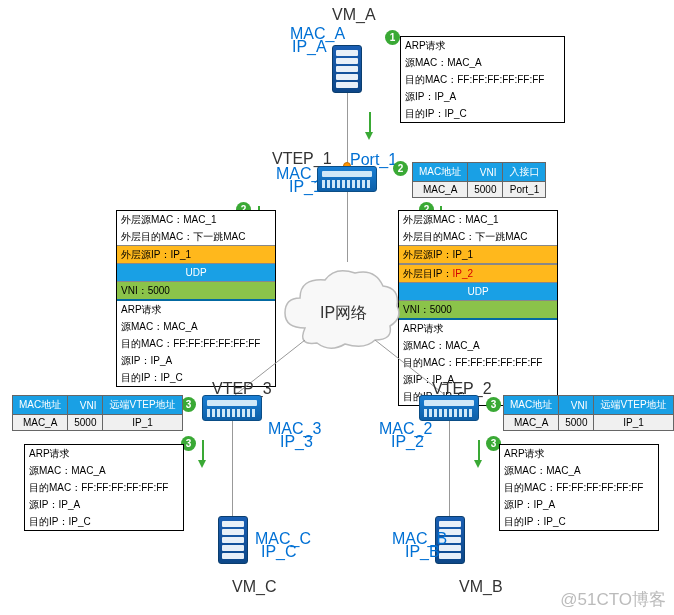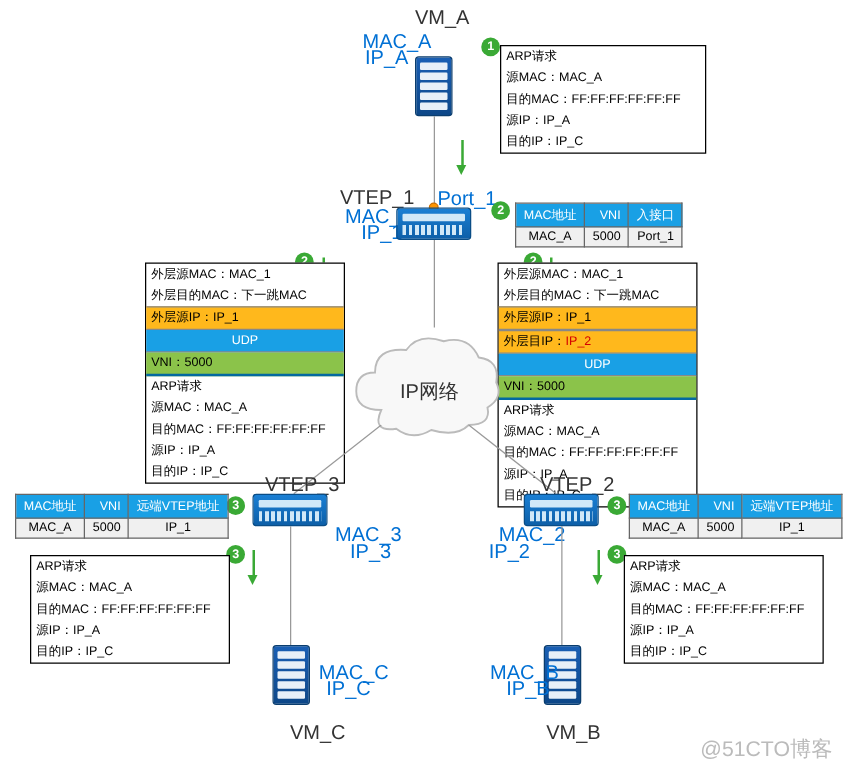--- a/index.html
+++ b/index.html
@@ -150,21 +150,21 @@
           <td>5000</td>
           <td>IP_1</td>
         </tr>
 </tbody>
     </table>
 
 <div class="lbl" style="left:432px;top:380px">VTEP_2</div>
 <div class="vtep" style="left:419px;top:395px">
       <div class="vtep-body"></div>
     </div>
-<div class="lbl lbl-blue" style="left:399px;top:420px">MAC_2</div>
+<div class="lbl lbl-blue" style="left:379px;top:420px">MAC_2</div>
 <div class="lbl lbl-blue" style="left:391px;top:433px">IP_2</div>
 
 <div class="badge" style="left:486px;top:397px">3</div>
 <table class="tbl" style="left:503px;top:395px">
 <tbody>
         <tr>
           <th>MAC地址</th>
           <th>VNI</th>
           <th>远端VTEP地址</th>
         </tr>
@@ -206,16 +206,16 @@
     </div>
 <div class="lbl lbl-blue" style="left:255px;top:530px">MAC_C</div>
 <div class="lbl lbl-blue" style="left:261px;top:543px">IP_C</div>
 <div class="lbl" style="left:232px;top:578px">VM_C</div>
 
 <div class="server" style="left:435px;top:516px">
       <div class="server-body"></div>
     </div>
 <div class="lbl lbl-blue" style="left:392px;top:530px">MAC_B</div>
 <div class="lbl lbl-blue" style="left:405px;top:543px">IP_B</div>
-<div class="lbl" style="left:437px;top:578px">VM_B</div>
+<div class="lbl" style="left:459px;top:578px">VM_B</div>
 
 <div class="watermark">@51CTO博客</div>
 </div>
 
 </body></html>

